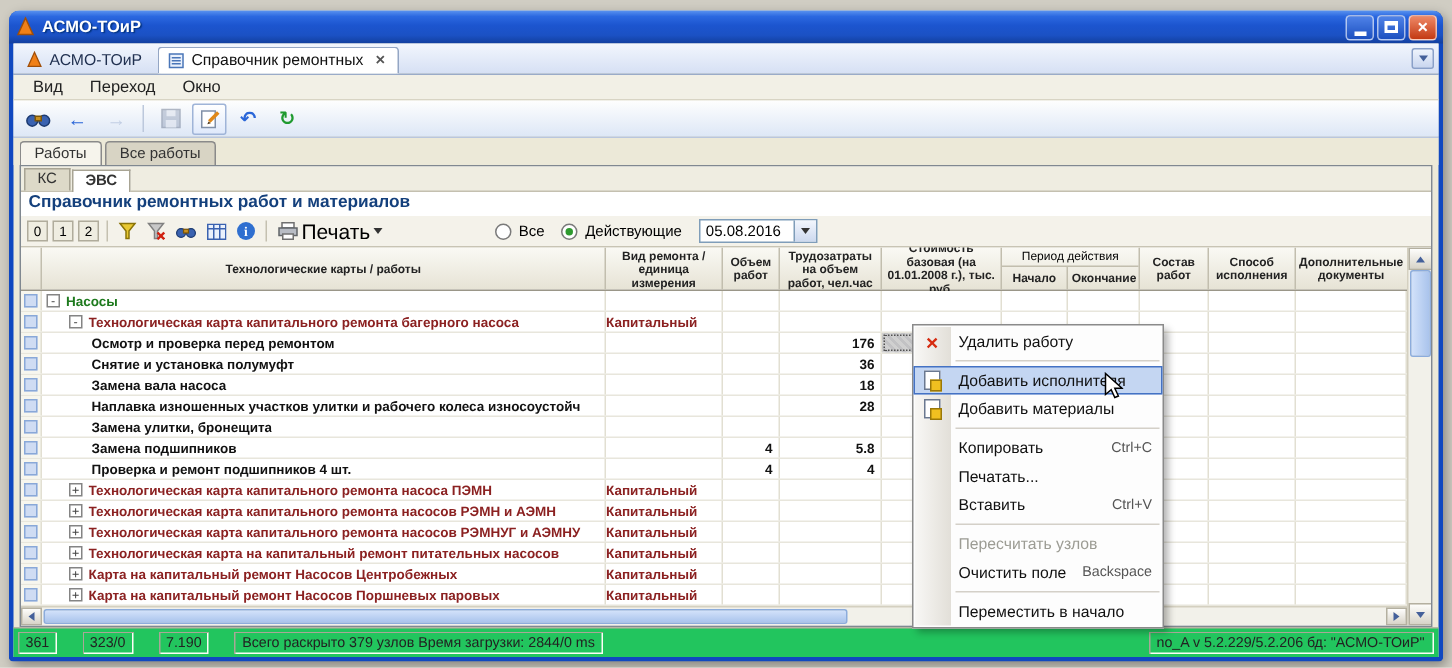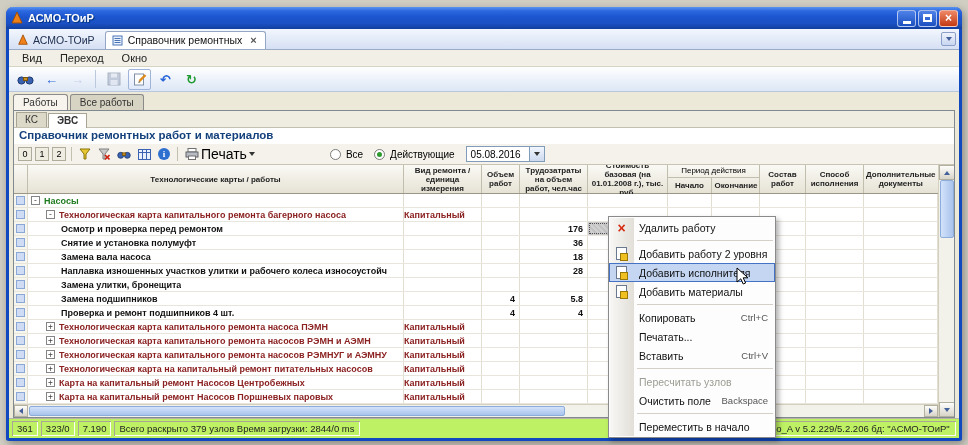--- a/index.html
+++ b/index.html
@@ -150,22 +150,22 @@
     border-left:4px solid #44609a; }
   .hscroll { position:absolute; left:0; right:16px; bottom:0; height:13px; background:#f2f1ea;
     border-top:1px solid #d4d0c0; }
   .hbtn { position:absolute; top:0; width:14px; height:12px;
     background:linear-gradient(#fdfdfb,#d8d4c8); border:1px solid #b4b0a0;
     display:flex; align-items:center; justify-content:center; }
   .hthumb { position:absolute; top:1px; left:15px; width:58%; height:10px;
     background:linear-gradient(#d3e2fa,#a9c3ec); border:1px solid #8cacdc; border-radius:2px; }
 
   
-  .statusbar { position:absolute; left:0; right:0; bottom:0; height:20px; background:#bef264;
-    border-top:1px solid #b8b4a4; display:flex; align-items:center; gap:3px; padding:0 3px;
+  .statusbar { position:absolute; left:0; right:0; bottom:0; height:20px; background:#22c55e;
+    border-top:1px solid #b8b4a4; display:flex; align-items:center; gap:17px; padding:0 3px;
     font-size:9.5px; color:#222; }
   .scell { height:15px; display:flex; align-items:center; padding:0 5px;
     box-shadow:inset 1px 1px 0 #aaa697, inset -1px -1px 0 #fdfcf7; }
   .scell.ver { margin-left:auto; width:190px; overflow:hidden; white-space:nowrap; }
 
   
   .context-menu { position:absolute; left:608px; top:216px; width:168px; z-index:60;
     background:#fdfdfd; border:1px solid #8a8a8a; box-shadow:3px 3px 5px rgba(0,0,0,.3);
     padding:1px 0; }
   .context-menu::before { content:''; position:absolute; left:1px; top:1px; bottom:1px;
@@ -660,26 +660,20 @@
       <span class="scell ver">no_A v 5.2.229/5.2.206 бд: "АСМО-ТОиР"</span>
     </div>
   </div>
 
   <div class="context-menu">
       <div class="menu-item">
         <div class="mi ic-del">×</div>
         <div class="ml">Удалить работу</div>
       </div>
       <div class="menu-sep"></div>
-      <div class="menu-item">
-        <div class="mi ">
-          <div class="ic-add"></div>
-        </div>
-        <div class="ml">Добавить работу 2 уровня</div>
-      </div>
       <div class="menu-item hl">
         <div class="mi ">
           <div class="ic-add"></div>
         </div>
         <div class="ml">Добавить исполнителя</div>
         <svg class="cursor" width="13" height="19" viewBox="0 0 13 19">
           <polygon points="1,1 1,15 4.8,11.8 7.2,17 9.6,16 7.2,10.8 12,10.8" fill="#ffffff" stroke="#000" stroke-width="1"></polygon>
         </svg>
       </div>
       <div class="menu-item">

